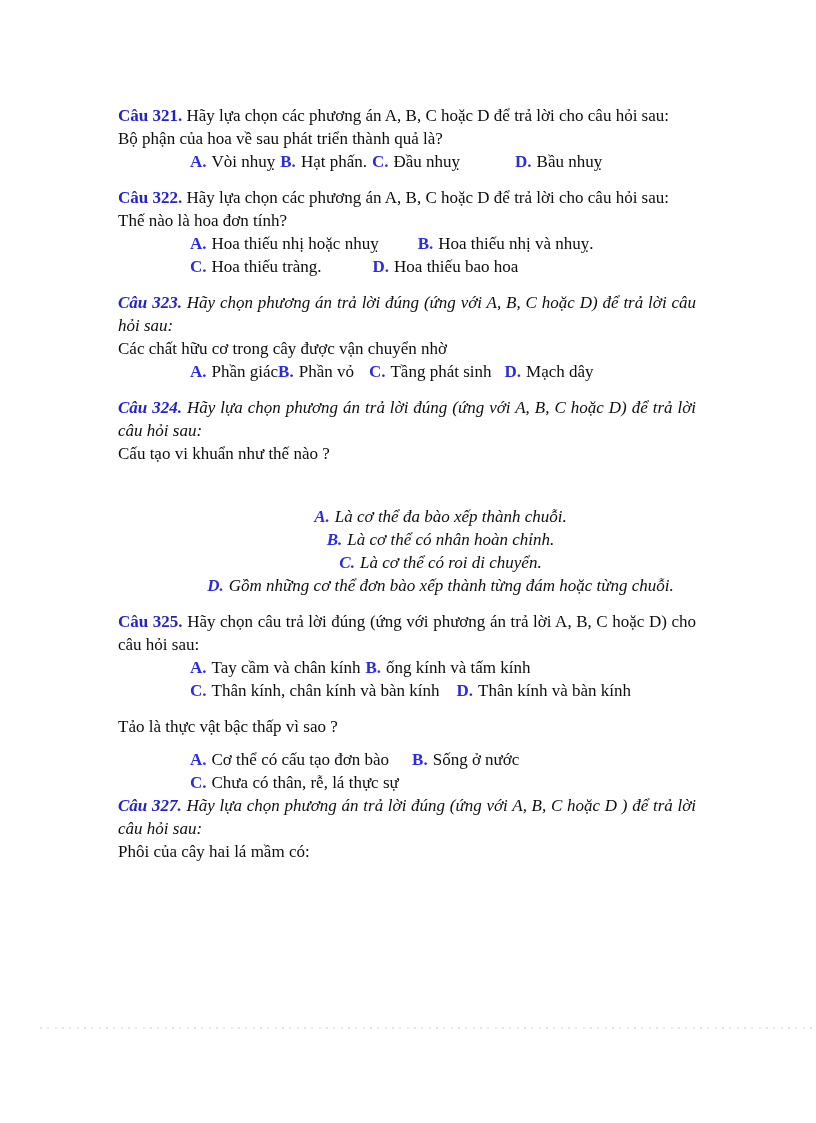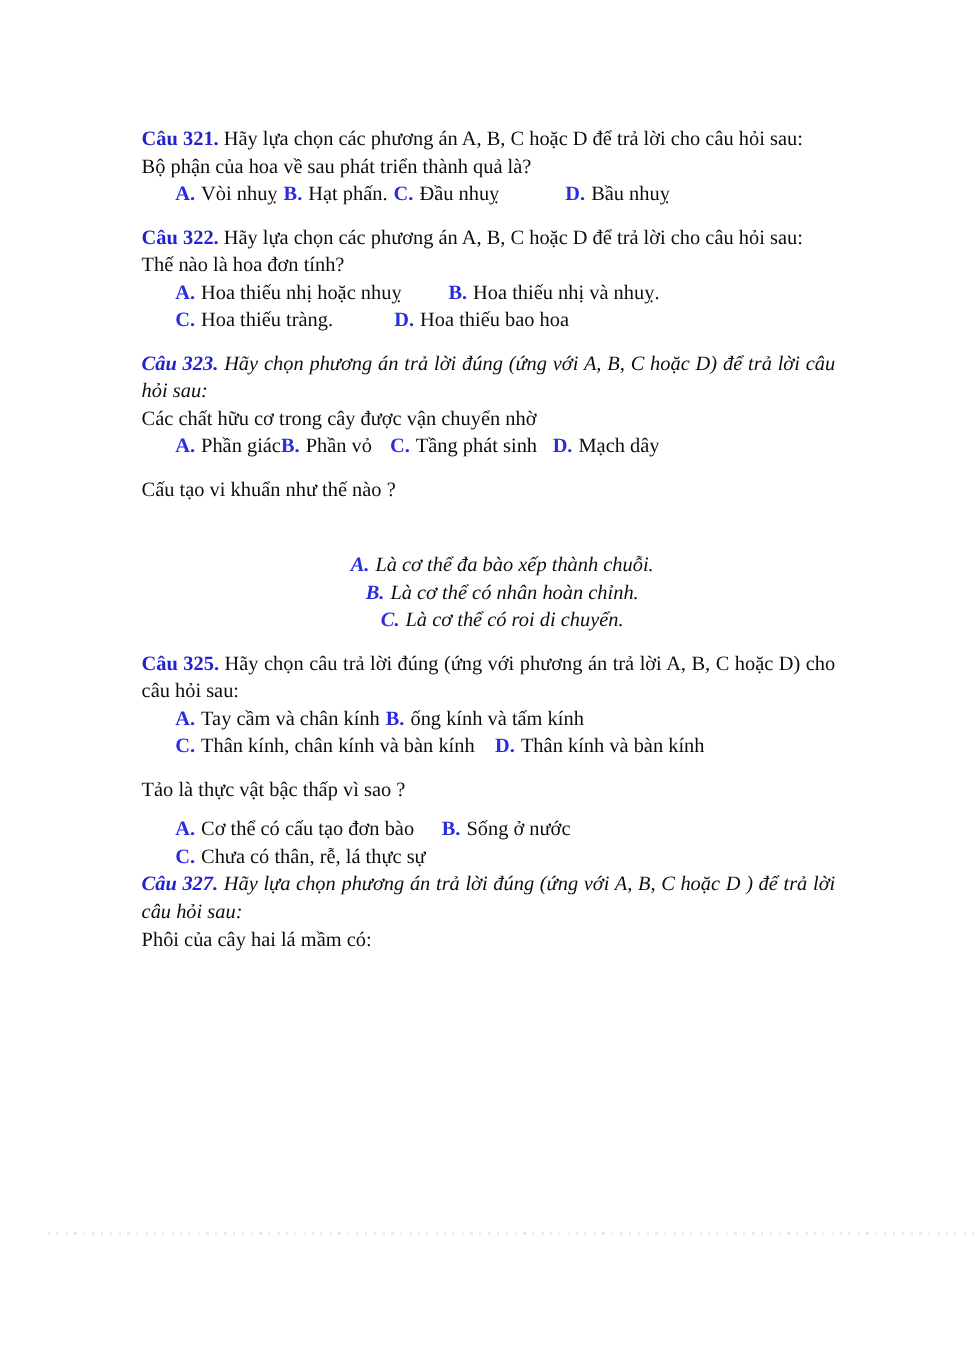--- a/index.html
+++ b/index.html
@@ -38,21 +38,21 @@
     font-weight: 700;
     color: var(--header-color, #2222CC);
   }
 
   .qtext { margin: 0; }
   .qtext.indent { }
 
   .options { margin: 0; }
   .options.italic { font-style: italic; }
 
-  .opt-row { margin-left: 28px; }
+  .opt-row { margin-left: 72px; }
 
   .opt-letter {
     font-weight: 700;
     color: var(--letter-color, #2B2BE0);
     margin-right: 5px;
     white-space: pre;
   }
   .opt-text { margin-right: 5px; }
 
   .bottom-dots {
@@ -97,25 +97,27 @@
 
   <div class="question italic-intro">
     <p class="intro"><span class="qnum">Câu 323. </span><span class="intro-text">Hãy chọn phương án trả lời đúng (ứng với A, B, C hoặc D) để trả lời câu hỏi sau:</span></p>
     <p class="qtext">Các chất hữu cơ trong cây được vận chuyển nhờ</p>
     <div class="options">
           <div class="opt-row"><span class="opt-letter">A.</span><span class="opt-text">Phần giác</span><span class="opt-letter" style="margin-left: -5px;">B.</span><span class="opt-text">Phần vỏ</span><span class="opt-letter" style="margin-left: 10px;">C.</span><span class="opt-text">Tầng phát sinh</span><span class="opt-letter" style="margin-left: 8px;">D.</span><span class="opt-text">Mạch dây</span></div>
         </div>
   </div>
 
   <div class="question italic-intro">
+    <p class="intro"><span class="qnum">Câu 324. </span><span class="intro-text">Hãy lựa chọn phương án trả lời đúng (ứng với A, B, C hoặc D) để trả lời câu hỏi sau:</span></p>
     <p class="qtext indent">Cấu tạo vi khuẩn như thế nào ?</p>
     <div class="options italic" style="margin-top: 40px; text-align: center;">
           <div class="opt-row"><span class="opt-letter">A.</span><span class="opt-text">Là cơ thể đa bào xếp thành chuỗi.</span></div>
           <div class="opt-row"><span class="opt-letter">B.</span><span class="opt-text">Là cơ thể có nhân hoàn chỉnh.</span></div>
           <div class="opt-row"><span class="opt-letter">C.</span><span class="opt-text">Là cơ thể có roi di chuyển.</span></div>
+          <div class="opt-row"><span class="opt-letter">D.</span><span class="opt-text">Gồm những cơ thể đơn bào xếp thành từng đám hoặc từng chuỗi.</span></div>
         </div>
   </div>
 
   <div class="question">
     <p class="intro"><span class="qnum">Câu 325. </span><span class="intro-text">Hãy chọn câu trả lời đúng (ứng với phương án trả lời  A, B, C hoặc D) cho câu hỏi sau:</span></p>
     <div class="options">
           <div class="opt-row"><span class="opt-letter">A.</span><span class="opt-text">Tay cầm và chân kính</span><span class="opt-letter">B.</span><span class="opt-text">ống kính và tấm kính</span></div>
           <div class="opt-row"><span class="opt-letter">C.</span><span class="opt-text">Thân kính, chân kính và bàn kính</span><span class="opt-letter" style="margin-left: 12px;">D.</span><span class="opt-text">Thân kính và bàn kính</span></div>
         </div>
   </div>

